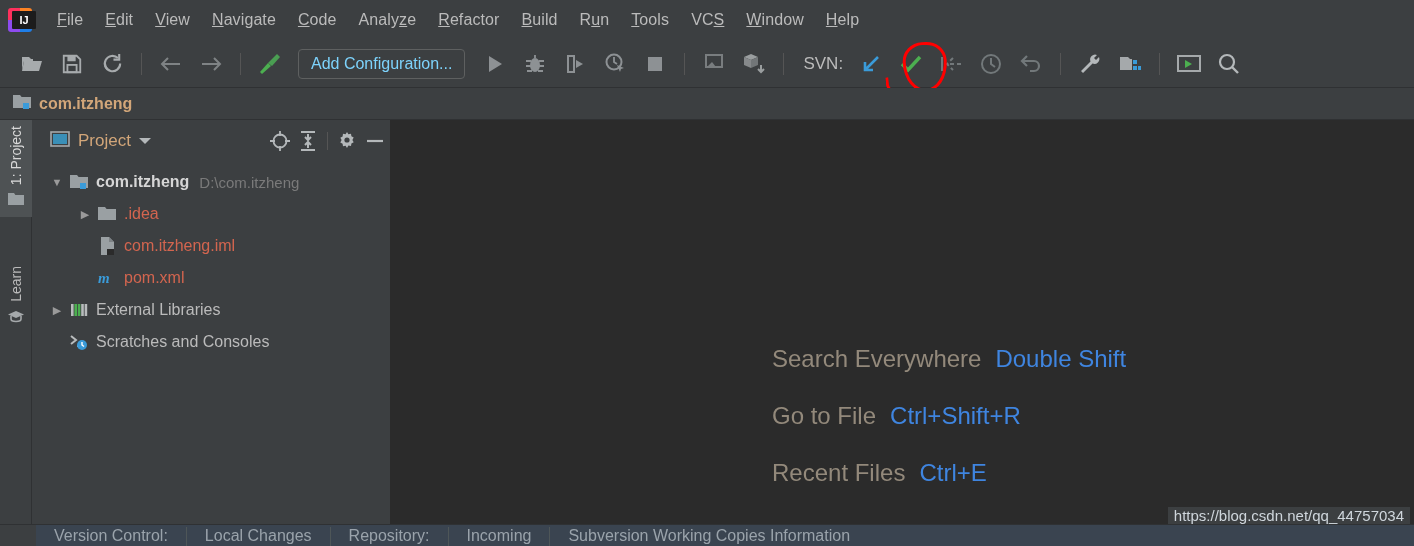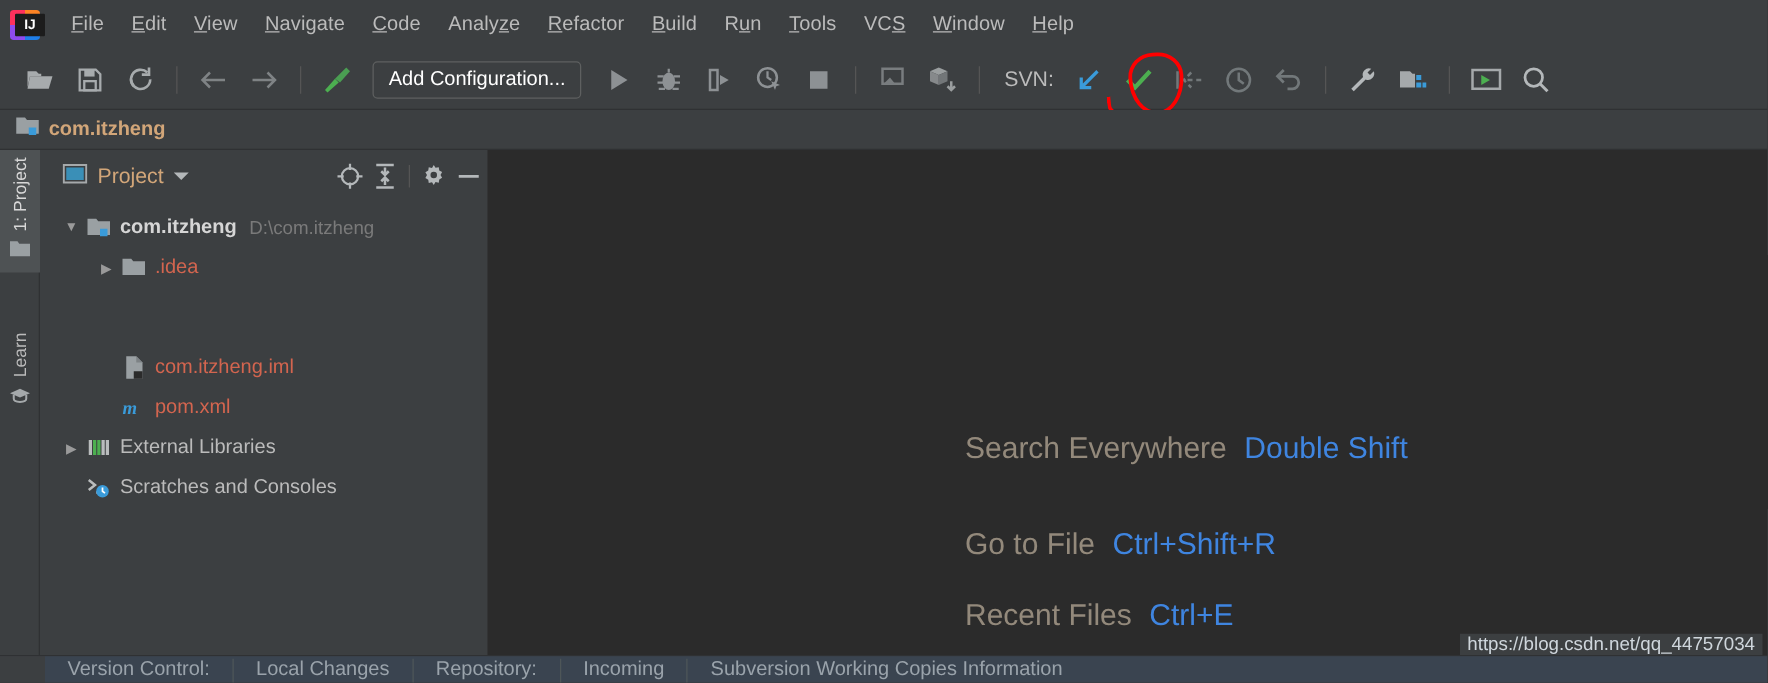--- a/index.html
+++ b/index.html
@@ -46,21 +46,21 @@
     border-bottom: 1px solid #2f3133;
   }
   .tb-btn {
     width: 30px; height: 30px; margin: 0 5px;
     display: flex; align-items: center; justify-content: center;
     cursor: default; flex: 0 0 auto;
   }
   .tb-sep { width:1px; height:22px; background:#555; margin:0 9px; flex:0 0 auto; }
   .config-box {
     height: 30px; border: 1px solid #5e6060; border-radius: 4px;
-    color: #ffffff; font-size: 16px; display: flex; align-items: center;
+    color: #7dd3fc; font-size: 16px; display: flex; align-items: center;
     padding: 0 12px; margin: 0 10px 0 8px; white-space: nowrap; justify-content: flex-end;
   }
   .svn-label { color:#bbbbbb; font-size:17px; margin:0 8px 0 10px; white-space:nowrap; }
 
   
   .annot-circle {
     position: absolute; left: 903px; top: 42px;
     width: 44px; height: 50px;
     border: 3px solid #ff0000;
     border-radius: 46% 46% 50% 50% / 38% 38% 60% 60%;
@@ -447,21 +447,21 @@
         </div>
         <div class="tree-row" style="padding-left: 34px;">
           <span class="arrow">▶</span>
           <span class="tr-icon">
             <svg width="20" height="18" viewBox="0 0 20 18">
               <path d="M1 2h7l1.6 2H19v11H1z" fill="#9aa0a3"></path>
             </svg>
           </span>
           <span class="tr-label red">.idea</span>
         </div>
-        <div class="tree-row" style="padding-left: 34px; margin-top: 48px;">
+        <div class="tree-row" style="padding-left: 34px;">
           <span class="arrow"></span>
           <span class="tr-icon">
             <svg width="18" height="20" viewBox="0 0 18 20">
               <path d="M3 1h8l5 5v13H3z" fill="#9aa0a3"></path>
               <path d="M11 1v5h5" fill="#7d8285"></path>
               <rect x="9" y="13" width="7" height="6" fill="#2b2b2b"></rect>
             </svg>
           </span>
           <span class="tr-label red">com.itzheng.iml</span>
         </div>
@@ -504,21 +504,21 @@
 
   <div class="editor">
     <div class="hints" id="editor-hints">
         <div class="hint-row">
           <div class="hint-inner" style="margin-left: 382px;">
             <span class="hint-name">Search Everywhere</span>
             <span class="hint-key">Double Shift</span>
           </div>
         </div>
         <div class="hint-row">
-          <div class="hint-inner" style="margin-left: 382px; margin-top: 20px;">
+          <div class="hint-inner" style="margin-left: 382px;">
             <span class="hint-name">Go to File</span>
             <span class="hint-key">Ctrl+Shift+R</span>
           </div>
         </div>
         <div class="hint-row">
           <div class="hint-inner" style="margin-left: 382px;">
             <span class="hint-name">Recent Files</span>
             <span class="hint-key">Ctrl+E</span>
           </div>
         </div>

